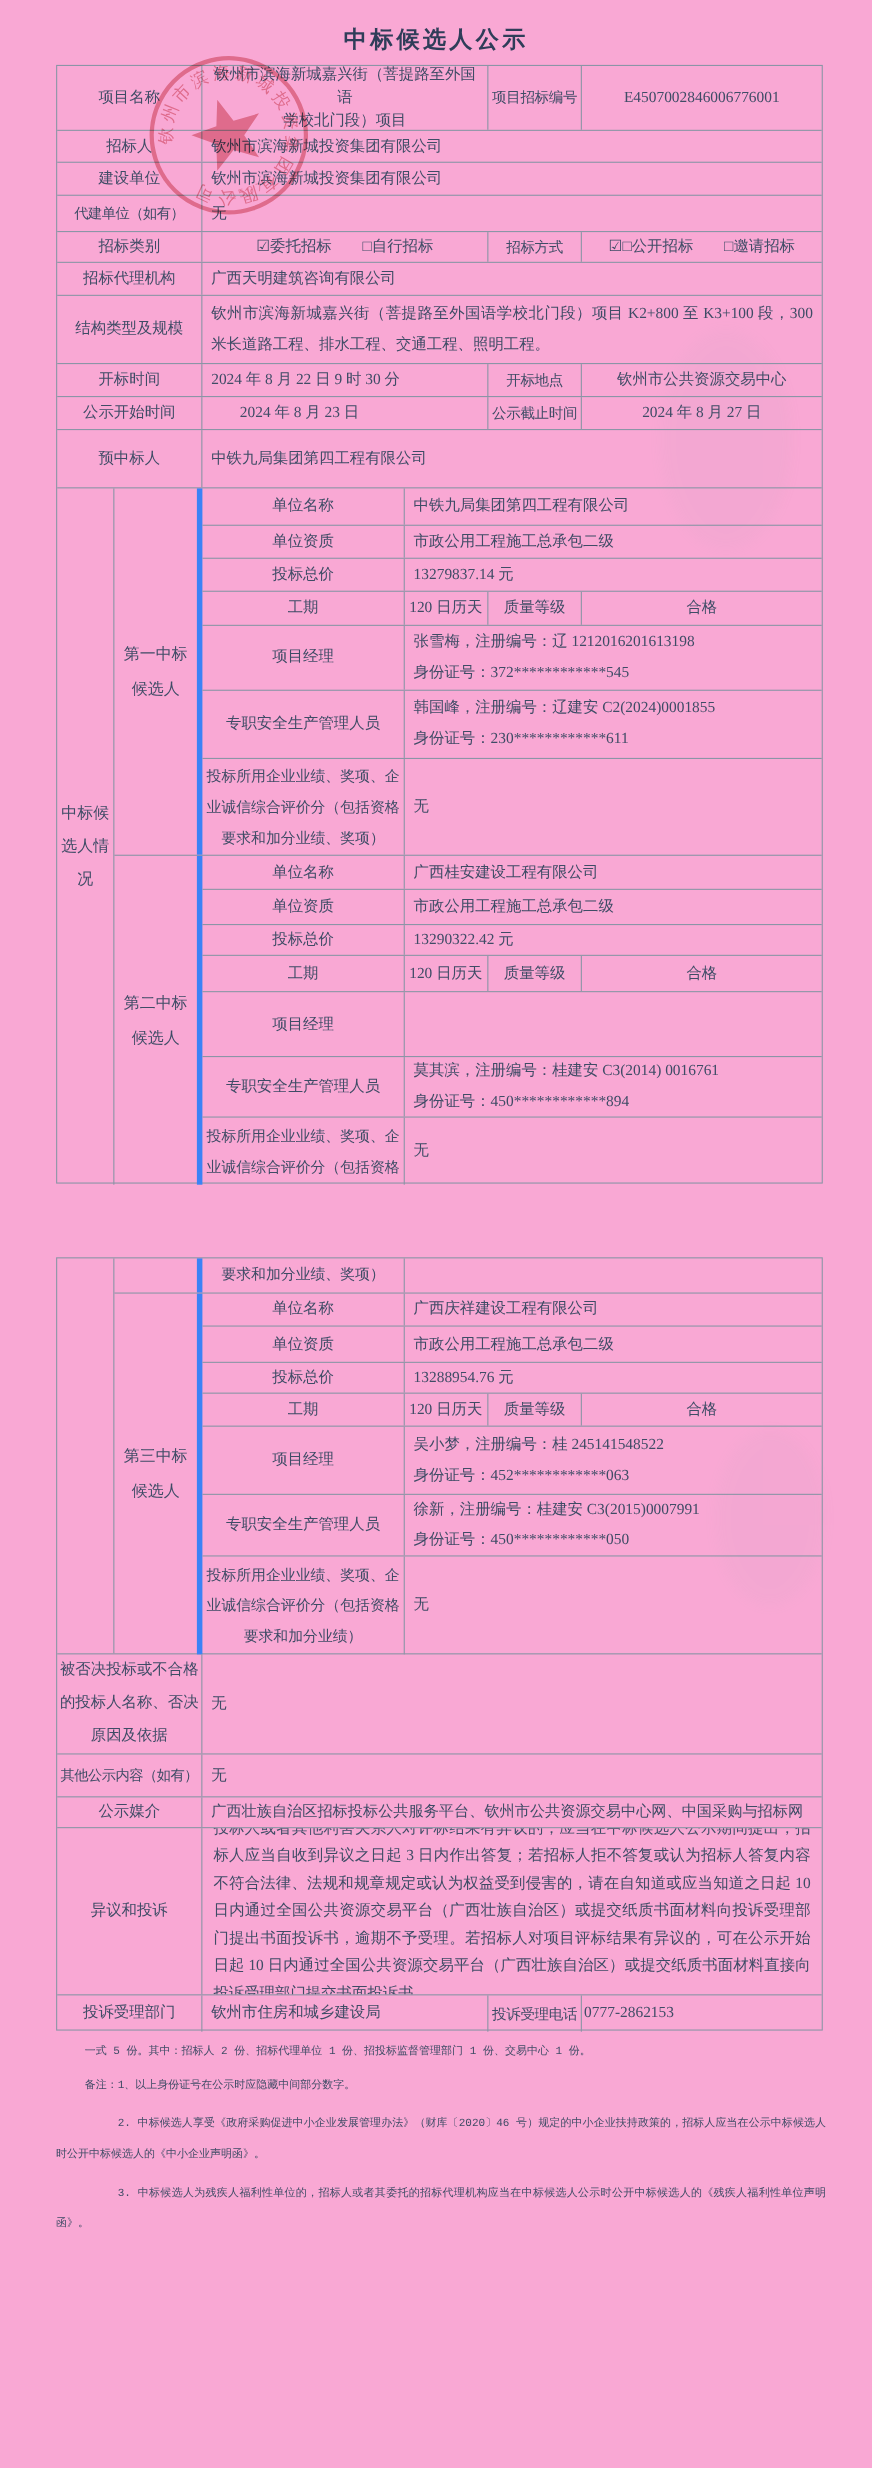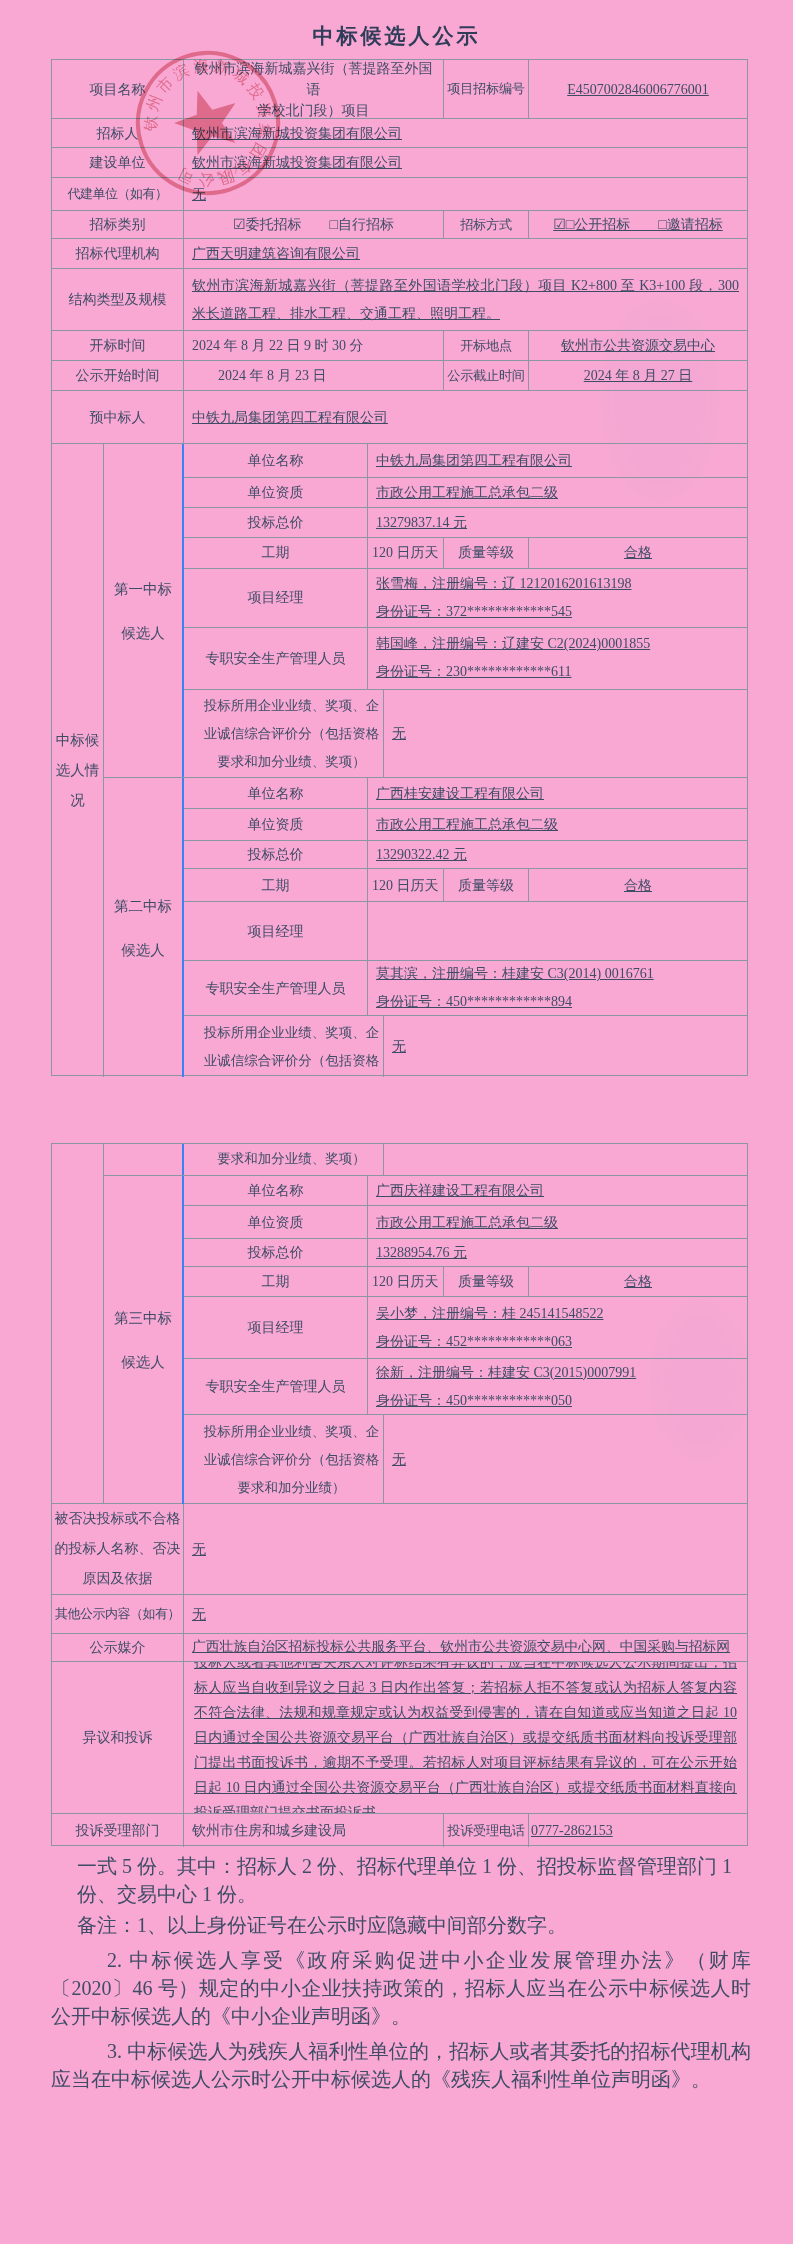--- a/index.html
+++ b/index.html
@@ -28,38 +28,38 @@
     font-size:14px; line-height:1.5;
   }
   .c.last { border-right:none; }
   .lab { justify-content:center; text-align:center; }
   .val { padding:2px 8px; text-align:left; }
   .ctr { justify-content:center; text-align:center; padding:2px 4px; }
   .pre { white-space:pre-line; }
   .lh29 { line-height:28px; }
   .tag { font-size:13.2px; letter-spacing:-0.3px; }
   .tight { font-size:13px; letter-spacing:-0.5px; }
-  .small135 { font-size:13.5px;margin-left:16px; }
+  .small135 { font-size:13.5px; }
   .w-lab { width:132px; }
   .w-mid { width:260px; }
   .w-tag { width:85px; }
   .w-attr { width:184px; }
   .w-dur { width:76px; }
   .w-grade { width:85px; }
-  .flex1 { flex:1;text-decoration:underline; }
+  .flex1 { flex:1; }
   .col1 { width:52px; border-right:1px solid #8b95a6; display:flex; align-items:center; justify-content:center; }
   .col1 .vtext { width:50px; text-align:center; font-size:14.5px; line-height:30px; word-break:break-all;margin-top:18px; }
   .cright { flex:1; display:flex; flex-direction:column; }
   .cblock { display:flex; border-bottom:1px solid #8b95a6; }
   .cblock.nb { border-bottom:none; }
-  .col2 { width:80px; border-right:2px solid #3b82f6; display:flex; align-items:center; justify-content:center; text-align:center; font-size:14.5px; line-height:44px; }
+  .col2 { width:80px; border-right:5px solid #3b82f6; display:flex; align-items:center; justify-content:center; text-align:center; font-size:14.5px; line-height:32px; }
   .crows { flex:1; display:flex; flex-direction:column; }
   .crows .r:last-child { border-bottom:none; }
   .just { text-align:justify; }
-  .notes { position:absolute; top:1852px; left:51px; width:700px; font-size:20px; color:#3f4c66; }
+  .notes { position:absolute; top:1852px; left:51px; width:700px; font-size:10px; color:#3f4c66;font-family:Liberation Mono, monospace; }
   .notes p { margin:0; line-height:28px; }
   .notes .ind { padding-left:26px; }
   .notes .para { text-indent:56px; text-align:justify; margin-top:7px; }
   
   .seal {
     position:absolute; left:130px; top:45px; width:156px; height:156px;
     opacity:0.55; mix-blend-mode:multiply; filter:blur(0.5px);
     pointer-events:none;
   }
   

